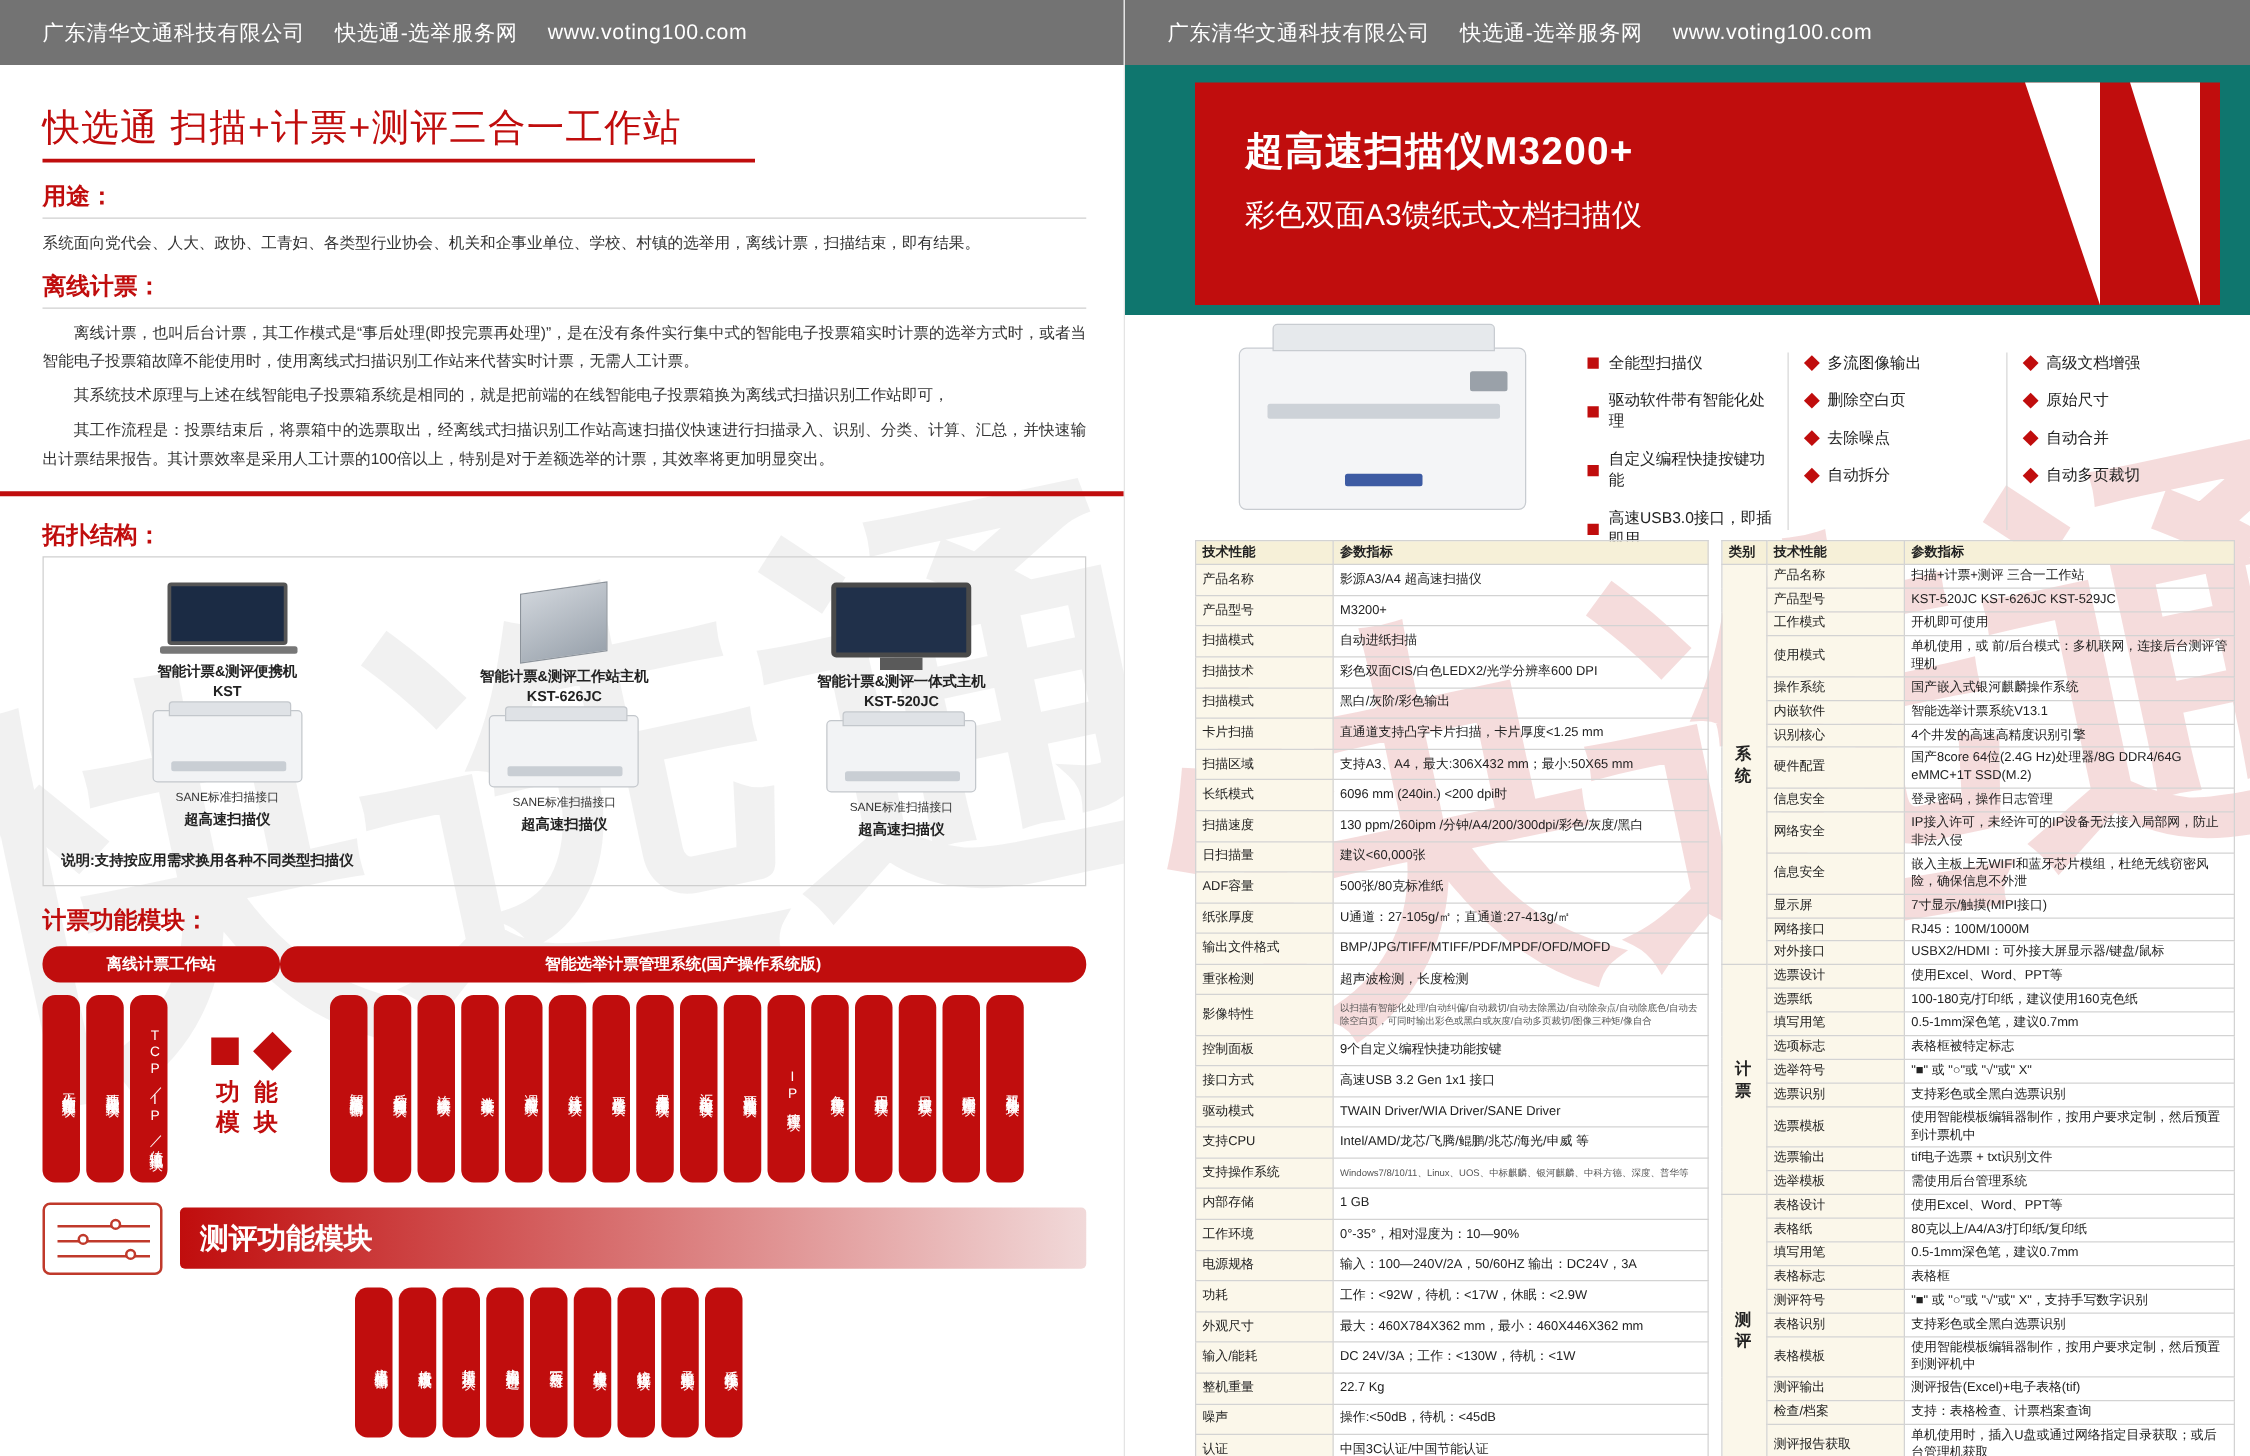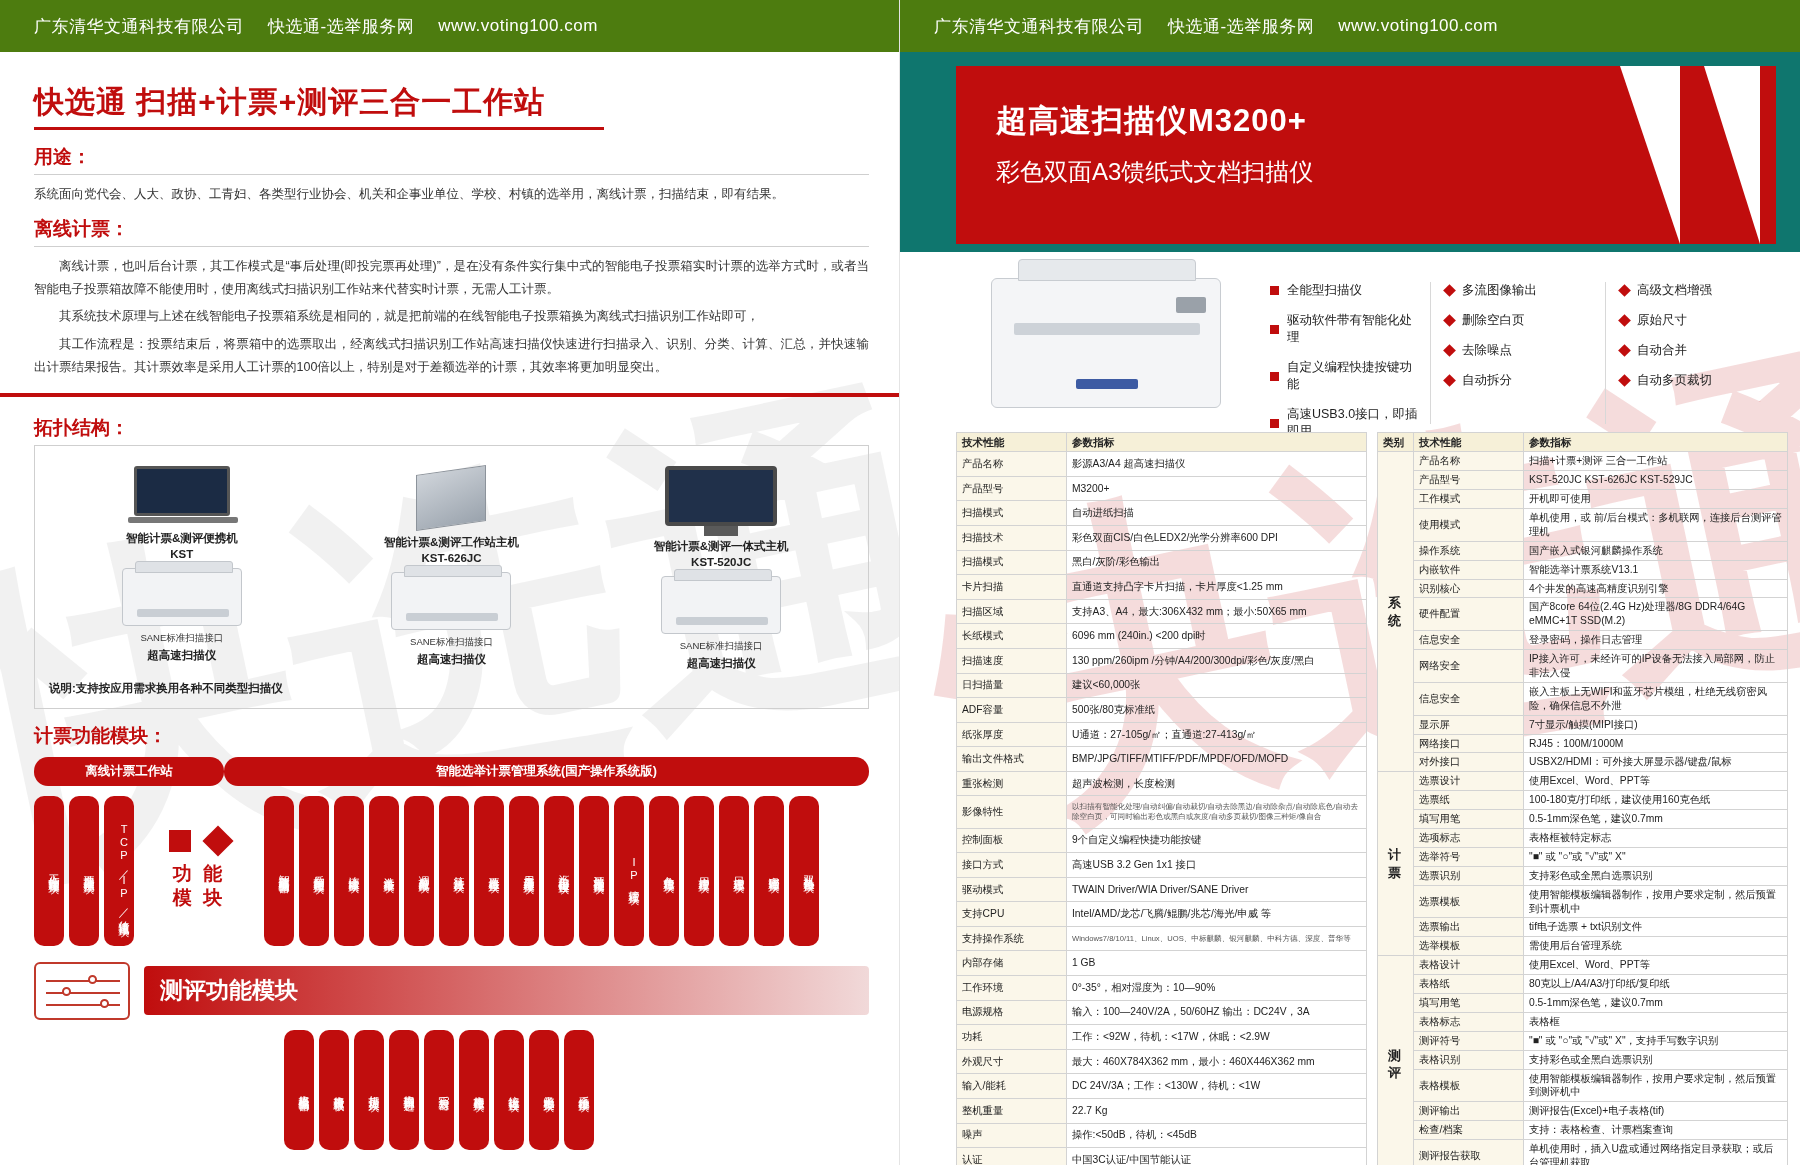--- a/index.html
+++ b/index.html
@@ -12,21 +12,21 @@
     overflow:hidden;
     position:relative;
   }
   .page { position:relative; width:1800px; height:1165px; display:flex; }
   .panel { position:relative; height:1165px; overflow:hidden; }
   .left-panel { width:900px; border-right:1px solid #e4e4e4; }
   .right-panel { width:900px; }
 
   
   .topbar {
-    height:52px; background:#4d7c0f; color:#fff;
+    height:52px; background:#737373; color:#fff;
     display:flex; align-items:center; padding-left:34px;
     font-size:17px; letter-spacing:.5px;
   }
   .topbar span { margin-right:24px; white-space:nowrap; }
   .topbar .url { font-family:"Liberation Sans", sans-serif; }
 
   
   .watermark {
     position:absolute; left:0; top:0; width:100%; height:100%;
     pointer-events:none; overflow:hidden; z-index:0;
@@ -35,21 +35,21 @@
     position:absolute; font-size:330px; font-weight:bold;
     color:rgba(190,190,190,0.22); line-height:1;
     transform:rotate(-12deg); white-space:nowrap;
   }
 
   .content { position:relative; z-index:2; }
 
   
   .l-pad { padding:22px 30px 0 34px; }
   .main-title {
-    color:#c00d0d; font-size:30px; font-weight:bold; letter-spacing:1px;
+    color:#c00d0d; font-size:30px; font-weight:normal; letter-spacing:1px;
     margin:8px 0 4px 0;
   }
   .title-rule { height:3px; background:#c00d0d; width:570px; margin-bottom:14px; }
   .sec-h {
     color:#c00d0d; font-size:19px; font-weight:bold; margin:10px 0 4px 0;
   }
   .sec-rule { height:1px; background:#cfcfcf; margin-bottom:8px; }
   .body-txt { font-size:12.5px; line-height:1.85; color:#333; text-align:justify; }
   .body-txt p { margin:0 0 4px 0; text-indent:2em; }
   .body-txt p.noind { text-indent:0; }

